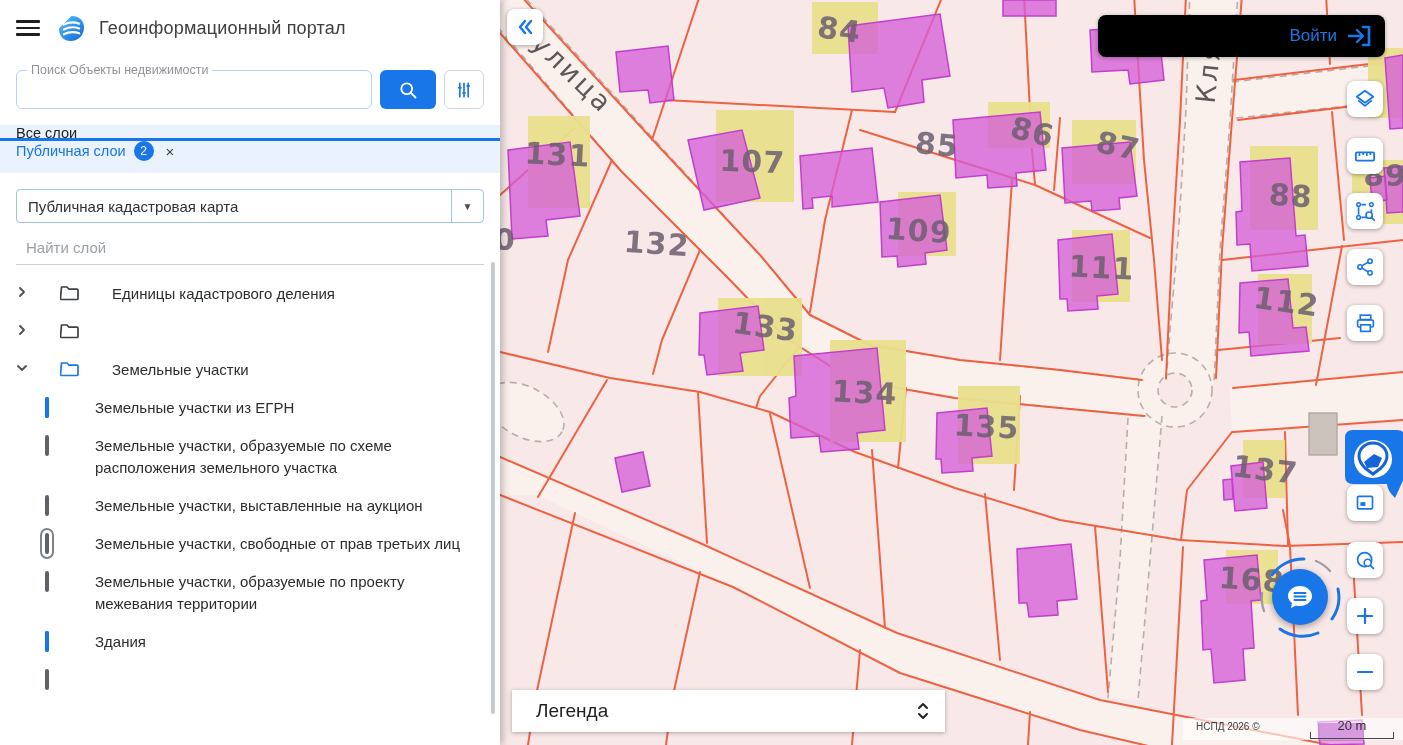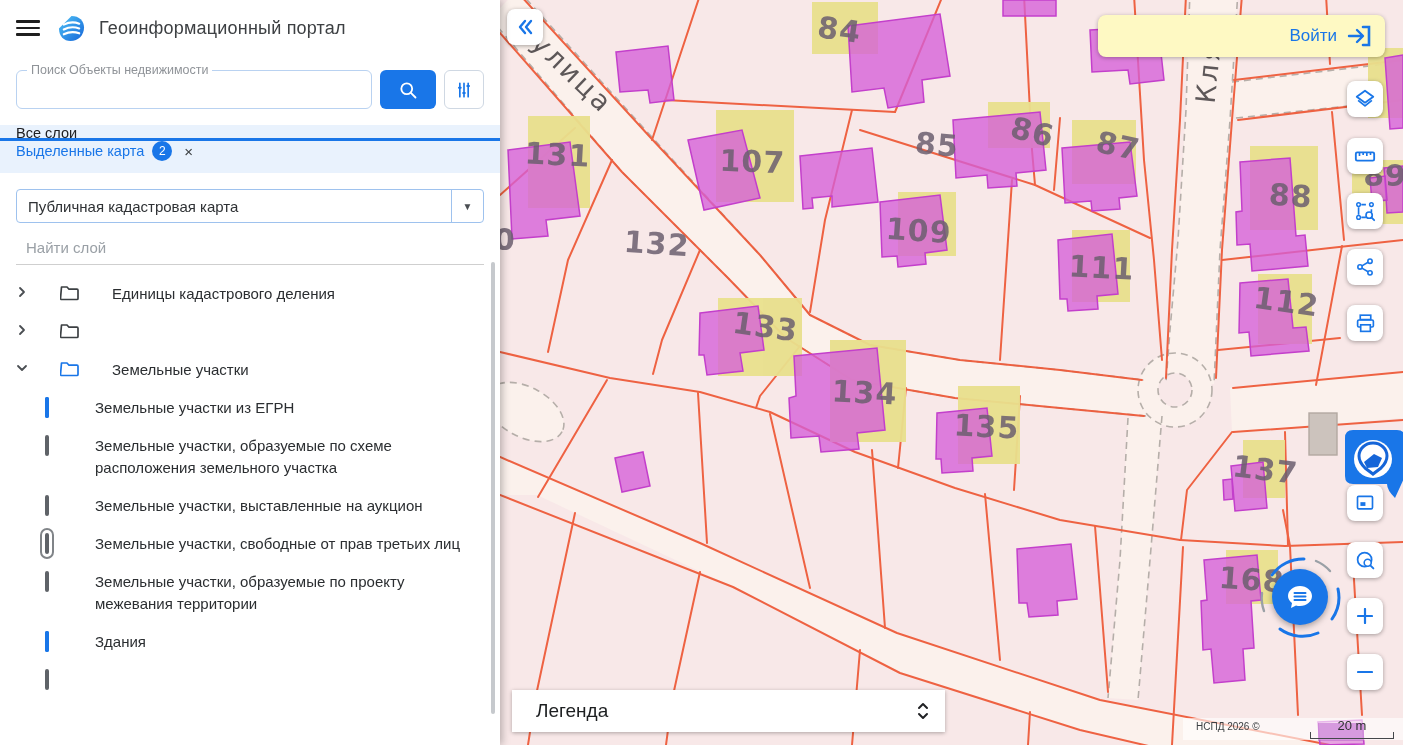--- a/index.html
+++ b/index.html
@@ -54,21 +54,21 @@
   .cb.focused { outline:2px solid #808488; outline-offset:3px; border-radius:3px; }
   .sb-scrollbar { position:absolute; right:5px; top:262px; width:4px; height:452px; background:#c6c9cd; border-radius:2px; z-index:40; }
 
   
   .map { position:absolute; left:500px; top:0; width:903px; height:745px; background:#f8e8e8; overflow:hidden; }
   .map svg.mapcanvas { position:absolute; left:0; top:0; }
 
   .ctl { position:absolute; width:36px; height:36px; background:#fff; border-radius:8px; border:none;
          box-shadow:0 1px 4px rgba(0,0,0,.35); display:flex; align-items:center; justify-content:center; cursor:pointer; }
   .collapse-btn { left:7px; top:9px; color:#1976e8; font-size:19px; font-weight:bold; }
-  .login-bar { position:absolute; left:598px; top:15px; width:287px; height:42px; background:#fef9c3; border-radius:8px;
+  .login-bar { position:absolute; left:598px; top:15px; width:287px; height:42px; background:#000000; border-radius:8px;
                box-shadow:0 1px 4px rgba(0,0,0,.3); display:flex; align-items:center; justify-content:flex-end;
                padding-right:14px; gap:10px; cursor:pointer; }
   .login-bar .login-txt { color:#1976e8; font-size:17px; } 
   .nspd-badge { position:absolute; left:845px; top:430px; width:60px; height:68px; z-index:6; cursor:pointer; }
   .chat-fab { position:absolute; left:772px; top:569px; width:56px; height:56px; border-radius:50%; background:#1976e8;
               box-shadow:0 2px 6px rgba(0,0,0,.35); display:flex; align-items:center; justify-content:center; cursor:pointer; z-index:6; }
   .chat-arcs { position:absolute; left:758px; top:555px; width:84px; height:84px; z-index:5; pointer-events:none; }
 
   .legend-bar { position:absolute; left:12px; top:690px; width:433px; height:42px; background:#fff; border-radius:0;
                 box-shadow:0 1px 4px rgba(0,0,0,.3); display:flex; align-items:center; padding:0 14px 0 24px; cursor:pointer; z-index:7; }
@@ -396,21 +396,21 @@
           <rect x="9.8" y="14.5" width="4.4" height="2.4" rx="1.2" fill="#1976e8"></rect>
         </svg>
       </button>
     </div>
 
     <div class="tabbar">
       <div class="tab active">
         <span>Все слои</span>
       </div>
       <div class="tab second">
-        <span>Выделенные карта</span>
+        <span>Публичная слои</span>
         <span class="badge">2</span>
         <span class="close-x">×</span>
       </div>
     </div>
 
     <div class="select-box">
       <span class="sel-text">Публичная кадастровая карта</span>
       <span class="sel-caret">▼</span>
     </div>
 

